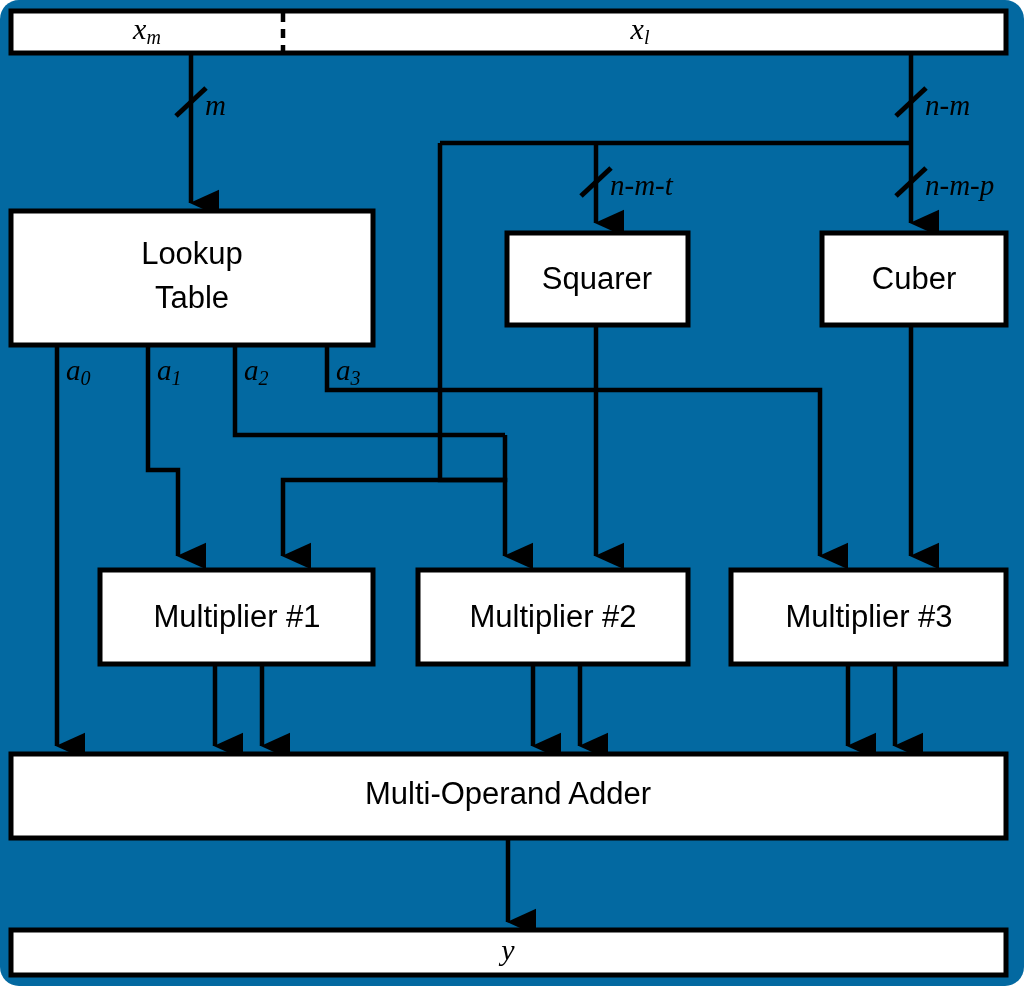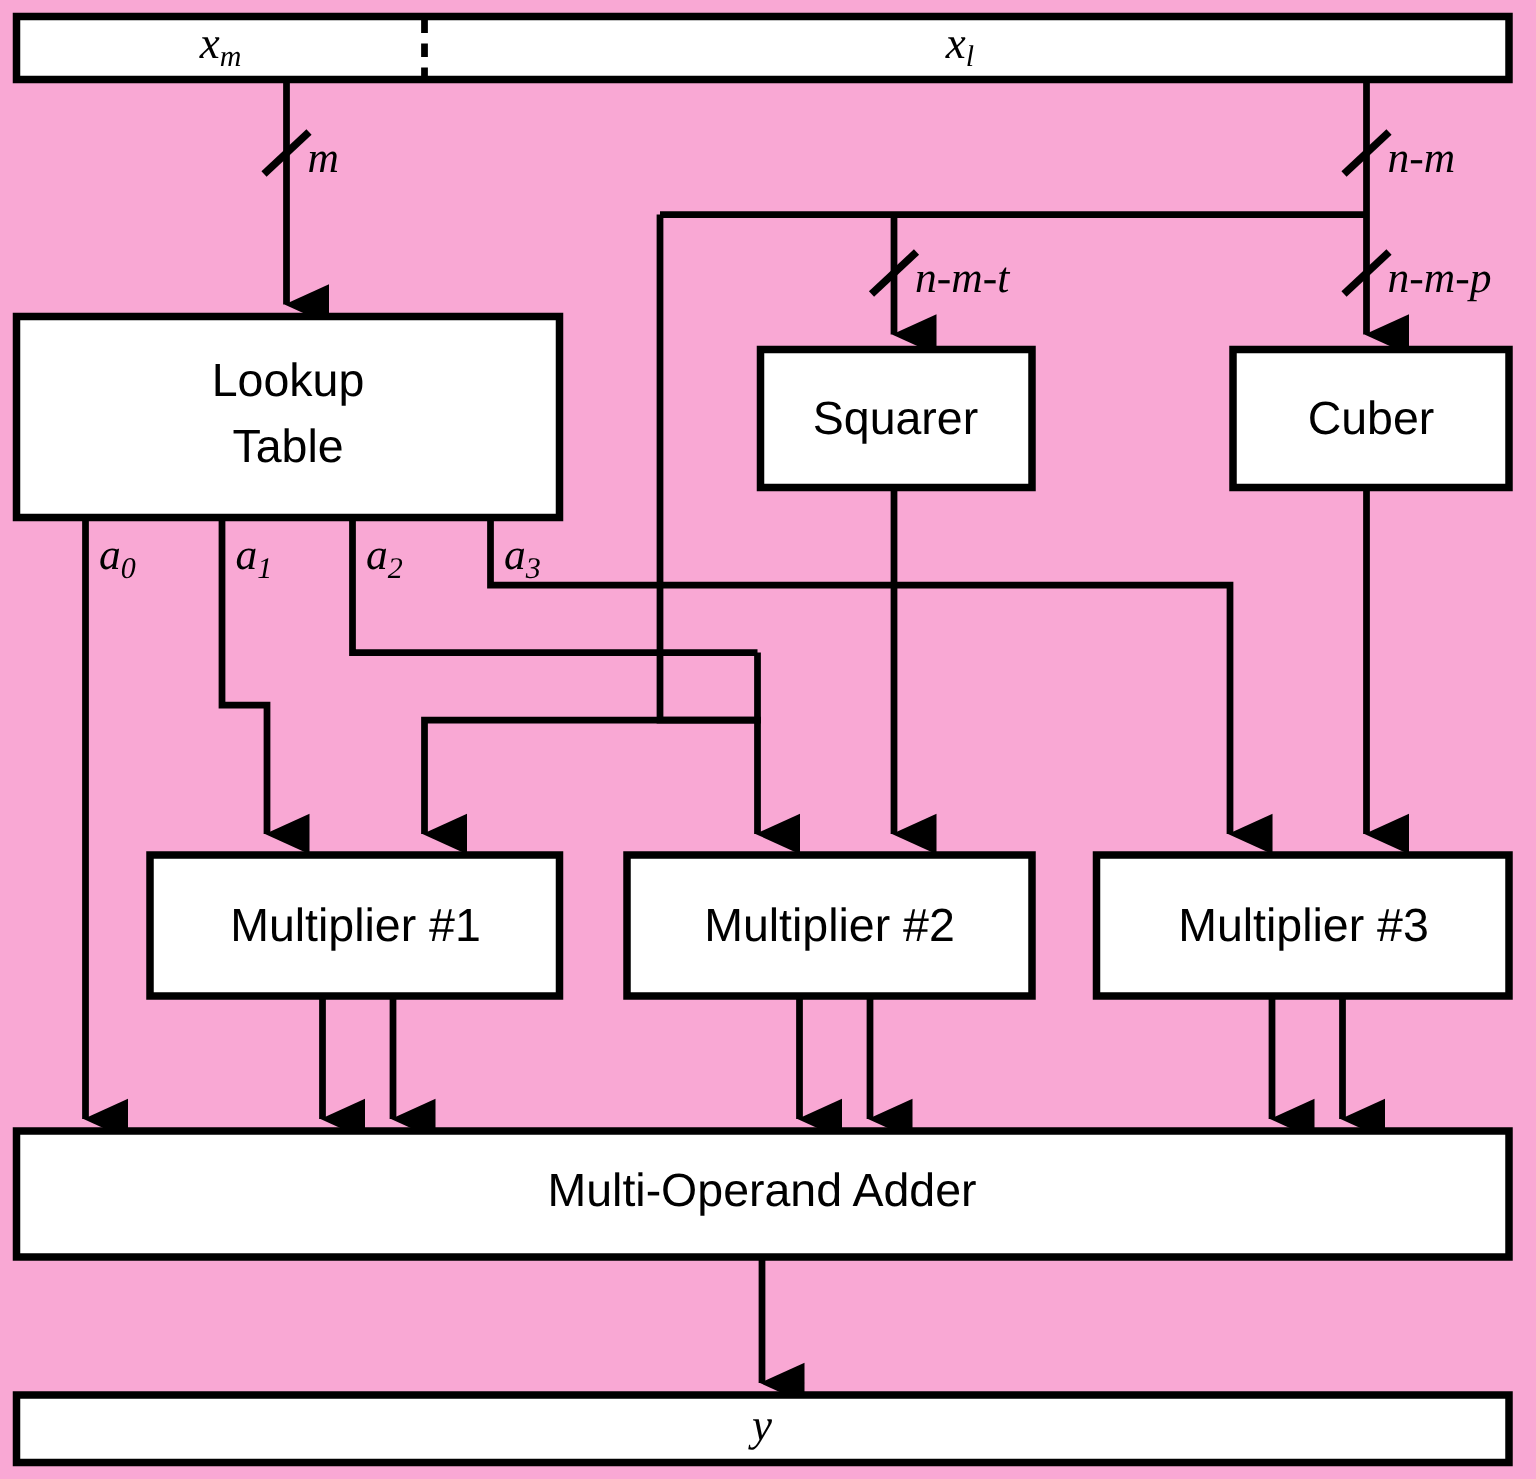--- a/index.html
+++ b/index.html
@@ -1,18 +1,18 @@
 <!DOCTYPE html>
 <html><head>
 <meta charset="utf-8">
 <title>Hardware Block Diagram</title>
 <style>
   html,body{margin:0;padding:0;background:#ffffff;}
   body{width:1024px;height:986px;font-family:"Liberation Sans",sans-serif;}
-  #stage{position:relative;width:1024px;height:986px;overflow:hidden;background:#f9a8d4;}
+  #stage{position:relative;width:1024px;height:986px;overflow:hidden;background:#0369a1;border-radius:19px;}
   svg#diagram{position:absolute;left:0;top:0;width:1024px;height:986px;display:block;}
   .blk{fill:#ffffff;stroke:#000000;stroke-width:5;}
   .bar{fill:#ffffff;stroke:#000000;stroke-width:5;}
   .wire{stroke:#000000;stroke-width:4.5;fill:none;stroke-linecap:butt;stroke-linejoin:miter;}
   .tick{stroke:#000000;stroke-width:5;fill:none;stroke-linecap:butt;}
   .dash{stroke:#000000;stroke-width:4.5;fill:none;stroke-dasharray:9 7;}
   .lbl{font-family:"Liberation Sans",sans-serif;font-size:31px;fill:#000;text-anchor:middle;dominant-baseline:middle;}
   .math{font-family:"Liberation Serif",serif;font-style:italic;font-size:30px;fill:#000;text-anchor:middle;dominant-baseline:middle;}
   .math-l{font-family:"Liberation Serif",serif;font-style:italic;font-size:29px;fill:#000;text-anchor:start;dominant-baseline:middle;}
   .sub{font-size:20px;font-style:italic;}

